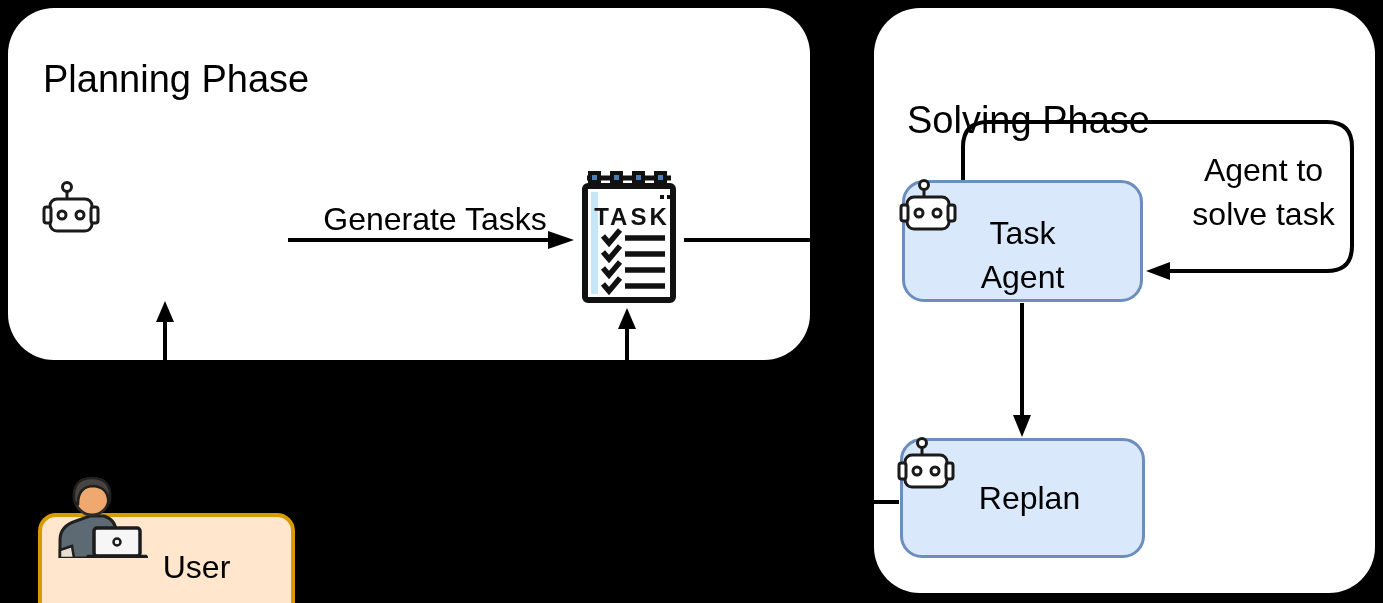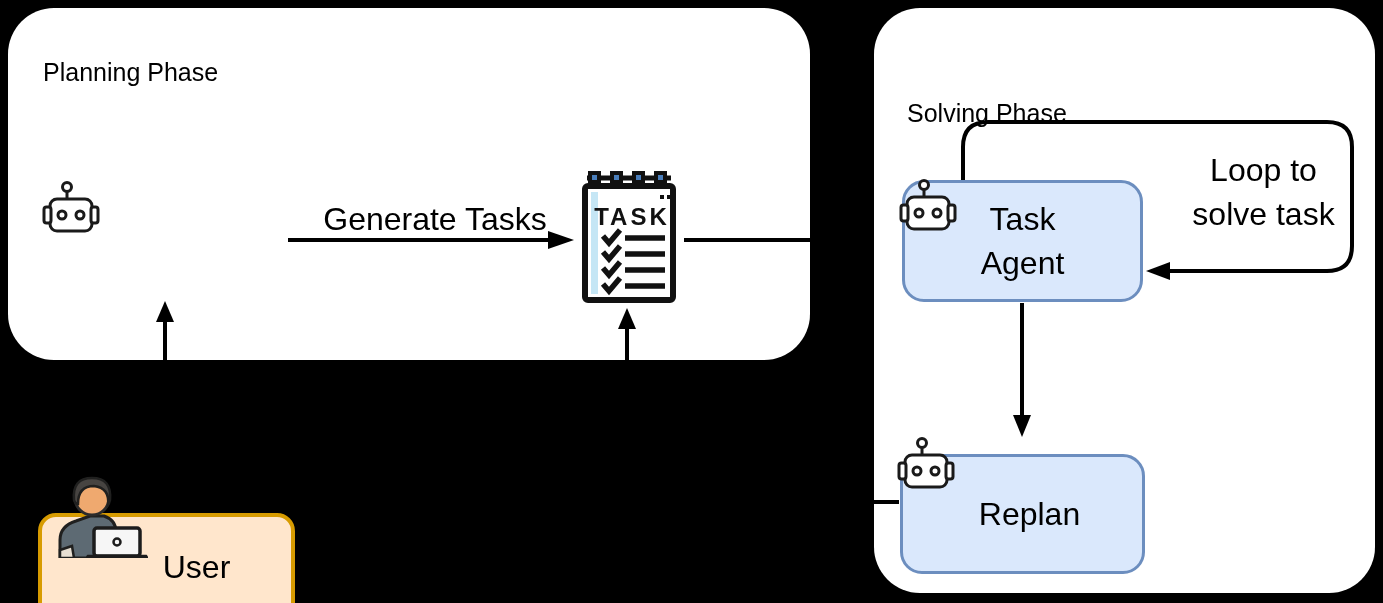--- a/index.html
+++ b/index.html
@@ -1,20 +1,20 @@
 <!DOCTYPE html>
 <html style="--bg: #000000; --panel-bg: #ffffff; --agent-fill: #dae8fc; --agent-border: #6c8ebf; --user-fill: #ffe6cc; --user-border: #d79b00;"><head>
 <meta charset="utf-8">
 <style>
   html,body{margin:0;padding:0;}
   body{background:#000;width:1383px;height:603px;position:relative;overflow:hidden;
        font-family:"Liberation Sans", sans-serif;color:#000;}
   .stage{position:absolute;left:0;top:0;width:1383px;height:603px;background:var(--bg,#000);}
   .panel{position:absolute;background:var(--panel-bg,#fff);border-radius:46px;}
-  .panel-title{position:absolute;font-size:25px;color:#000;white-space:nowrap;}
+  .panel-title{position:absolute;font-size:38px;color:#000;white-space:nowrap;}
   .conn{position:absolute;left:0;top:0;pointer-events:none;}
   .agent-box{position:absolute;background:var(--agent-fill,#dae8fc);
              border:3px solid var(--agent-border,#6c8ebf);border-radius:22px;
              display:flex;align-items:center;justify-content:center;
              font-size:32px;box-sizing:border-box;}
   .user-box{position:absolute;background:var(--user-fill,#ffe6cc);
             border:4px solid var(--user-border,#d79b00);border-radius:18px;
             display:flex;align-items:center;justify-content:center;
             font-size:32px;box-sizing:border-box;margin-top:43px;}
   .node-icon{position:absolute;}
@@ -59,21 +59,21 @@
       <path d="M1022,437 L1013,415 L1031,415 Z" fill="#000"></path>
     </g>
 
     <line x1="299" y1="502" x2="899" y2="502" stroke="#000" stroke-width="4"></line>
   </svg>
 
   <div class="panel-title" style="left:43px;top:58px;">Planning Phase</div>
   <div class="panel-title" style="left:907px;top:58px;margin-top:41px;">Solving Phase</div>
 
   <div class="edge-label" style="left:310px;top:201px;width:250px;">Generate Tasks</div>
-  <div class="edge-label wrap-label" style="left:1176px;top:148px;width:175px;">Loop to solve task</div>
+  <div class="edge-label wrap-label" style="left:1176px;top:148px;width:175px;">Agent to solve task</div>
 
   <svg class="node-icon" style="left:42px;top:181px;" width="66" height="56" viewBox="0 0 64 56">
     <circle cx="24" cy="6" r="4.5" fill="#fff" stroke="#1a1a1a" stroke-width="3"></circle>
     <line x1="24" y1="10.5" x2="24" y2="18" stroke="#1a1a1a" stroke-width="3"></line>
     <rect x="7" y="18" width="42" height="32" rx="7" fill="#fff" stroke="#1a1a1a" stroke-width="3"></rect>
     <rect x="1" y="26" width="7" height="16" rx="2.5" fill="#fff" stroke="#1a1a1a" stroke-width="3"></rect>
     <rect x="48" y="26" width="7" height="16" rx="2.5" fill="#fff" stroke="#1a1a1a" stroke-width="3"></rect>
     <circle cx="19" cy="34" r="4" fill="#fff" stroke="#1a1a1a" stroke-width="3"></circle>
     <circle cx="37" cy="34" r="4" fill="#fff" stroke="#1a1a1a" stroke-width="3"></circle>
   </svg>
@@ -100,34 +100,34 @@
         <line x1="50" y1="68" x2="90" y2="68"></line>
       <path d="M28,82 l6,7 l11,-13"></path>
         <line x1="50" y1="84" x2="90" y2="84"></line>
       <path d="M28,98 l6,7 l11,-13"></path>
         <line x1="50" y1="100" x2="90" y2="100"></line>
       <path d="M28,114 l6,7 l11,-13"></path>
         <line x1="50" y1="116" x2="90" y2="116"></line>
     </g>
   </svg>
 
-  <div class="agent-box" style="left:902px;top:180px;width:241px;height:122px;">
+  <div class="agent-box" style="left:902px;top:180px;width:241px;height:122px;align-items:flex-end;">
     <span class="wrap-label" style="width:115px;text-align:center;">Task Agent</span>
   </div>
   <svg class="node-icon" style="left:899px;top:179px;" width="66" height="56" viewBox="0 0 64 56">
     <circle cx="24" cy="6" r="4.5" fill="#fff" stroke="#1a1a1a" stroke-width="3"></circle>
     <line x1="24" y1="10.5" x2="24" y2="18" stroke="#1a1a1a" stroke-width="3"></line>
     <rect x="7" y="18" width="42" height="32" rx="7" fill="#fff" stroke="#1a1a1a" stroke-width="3"></rect>
     <rect x="1" y="26" width="7" height="16" rx="2.5" fill="#fff" stroke="#1a1a1a" stroke-width="3"></rect>
     <rect x="48" y="26" width="7" height="16" rx="2.5" fill="#fff" stroke="#1a1a1a" stroke-width="3"></rect>
     <circle cx="19" cy="34" r="4" fill="#fff" stroke="#1a1a1a" stroke-width="3"></circle>
     <circle cx="37" cy="34" r="4" fill="#fff" stroke="#1a1a1a" stroke-width="3"></circle>
   </svg>
 
-  <div class="agent-box" style="left:900px;top:438px;width:245px;height:120px;padding-left:14px;margin-top:16px;">
+  <div class="agent-box" style="left:900px;top:438px;width:245px;height:120px;padding-left:14px;">
     <span>Replan</span>
   </div>
   <svg class="node-icon" style="left:897px;top:437px;" width="66" height="56" viewBox="0 0 64 56">
     <circle cx="24" cy="6" r="4.5" fill="#fff" stroke="#1a1a1a" stroke-width="3"></circle>
     <line x1="24" y1="10.5" x2="24" y2="18" stroke="#1a1a1a" stroke-width="3"></line>
     <rect x="7" y="18" width="42" height="32" rx="7" fill="#fff" stroke="#1a1a1a" stroke-width="3"></rect>
     <rect x="1" y="26" width="7" height="16" rx="2.5" fill="#fff" stroke="#1a1a1a" stroke-width="3"></rect>
     <rect x="48" y="26" width="7" height="16" rx="2.5" fill="#fff" stroke="#1a1a1a" stroke-width="3"></rect>
     <circle cx="19" cy="34" r="4" fill="#fff" stroke="#1a1a1a" stroke-width="3"></circle>
     <circle cx="37" cy="34" r="4" fill="#fff" stroke="#1a1a1a" stroke-width="3"></circle>

